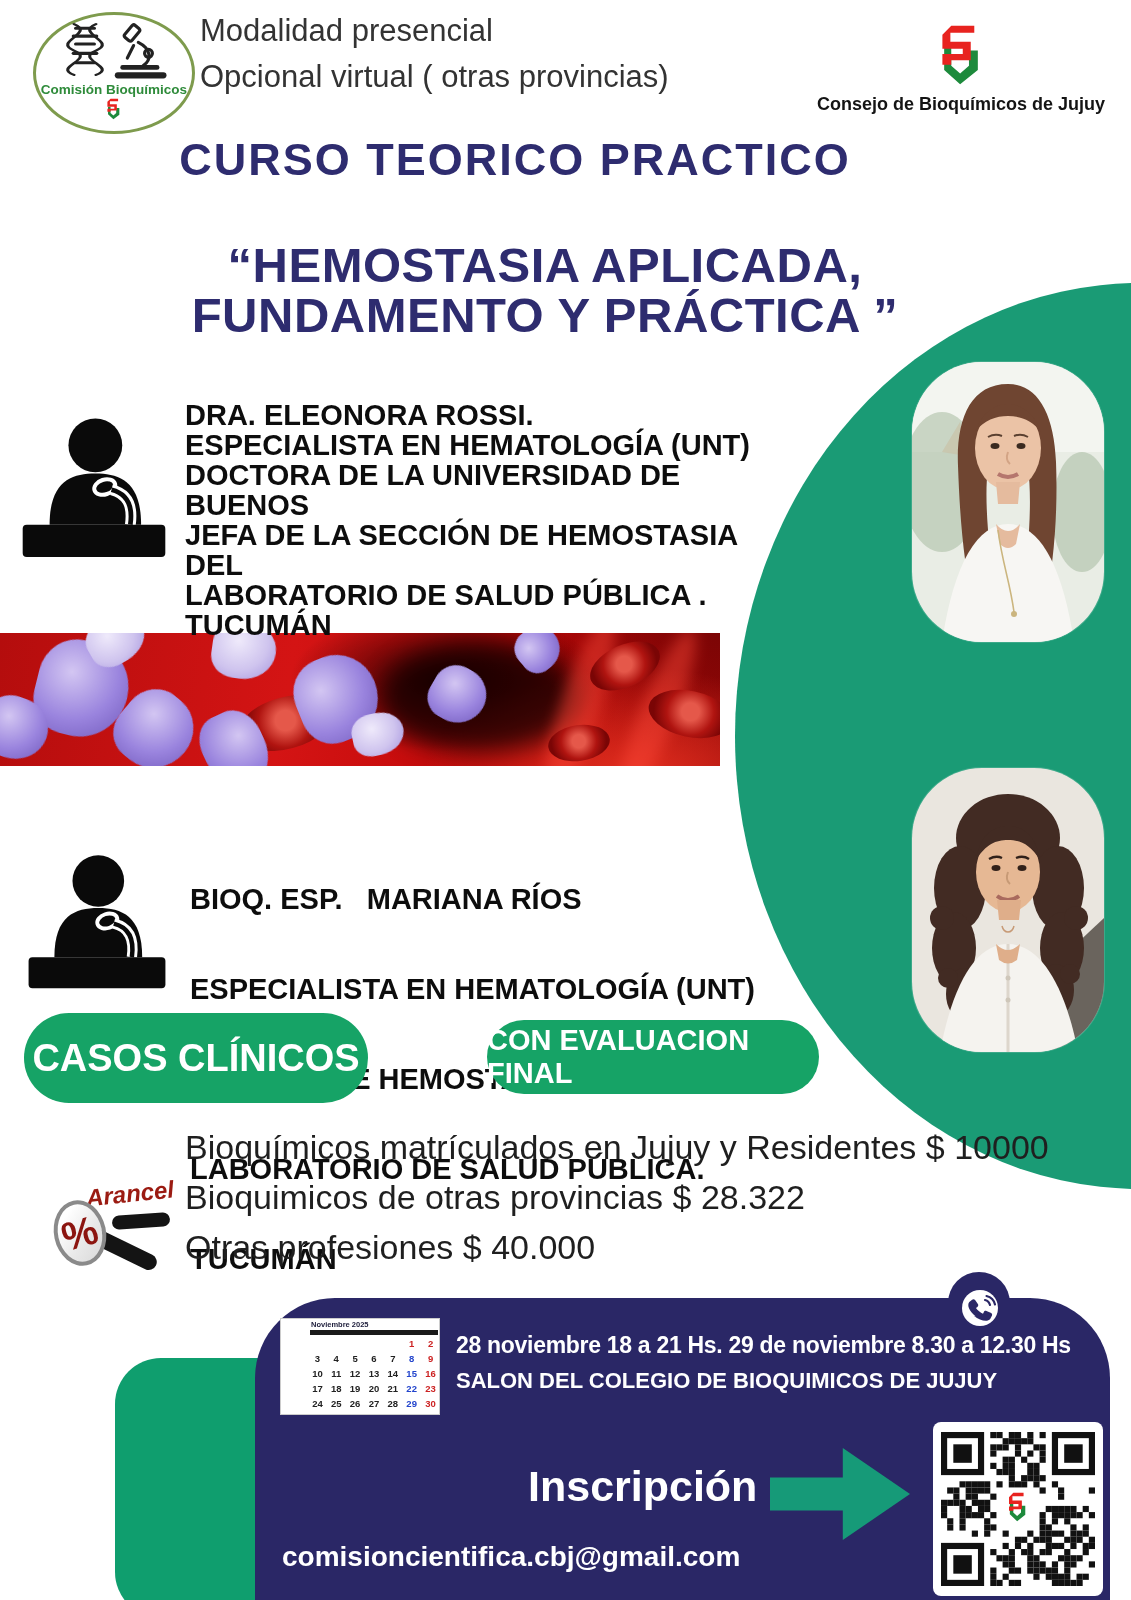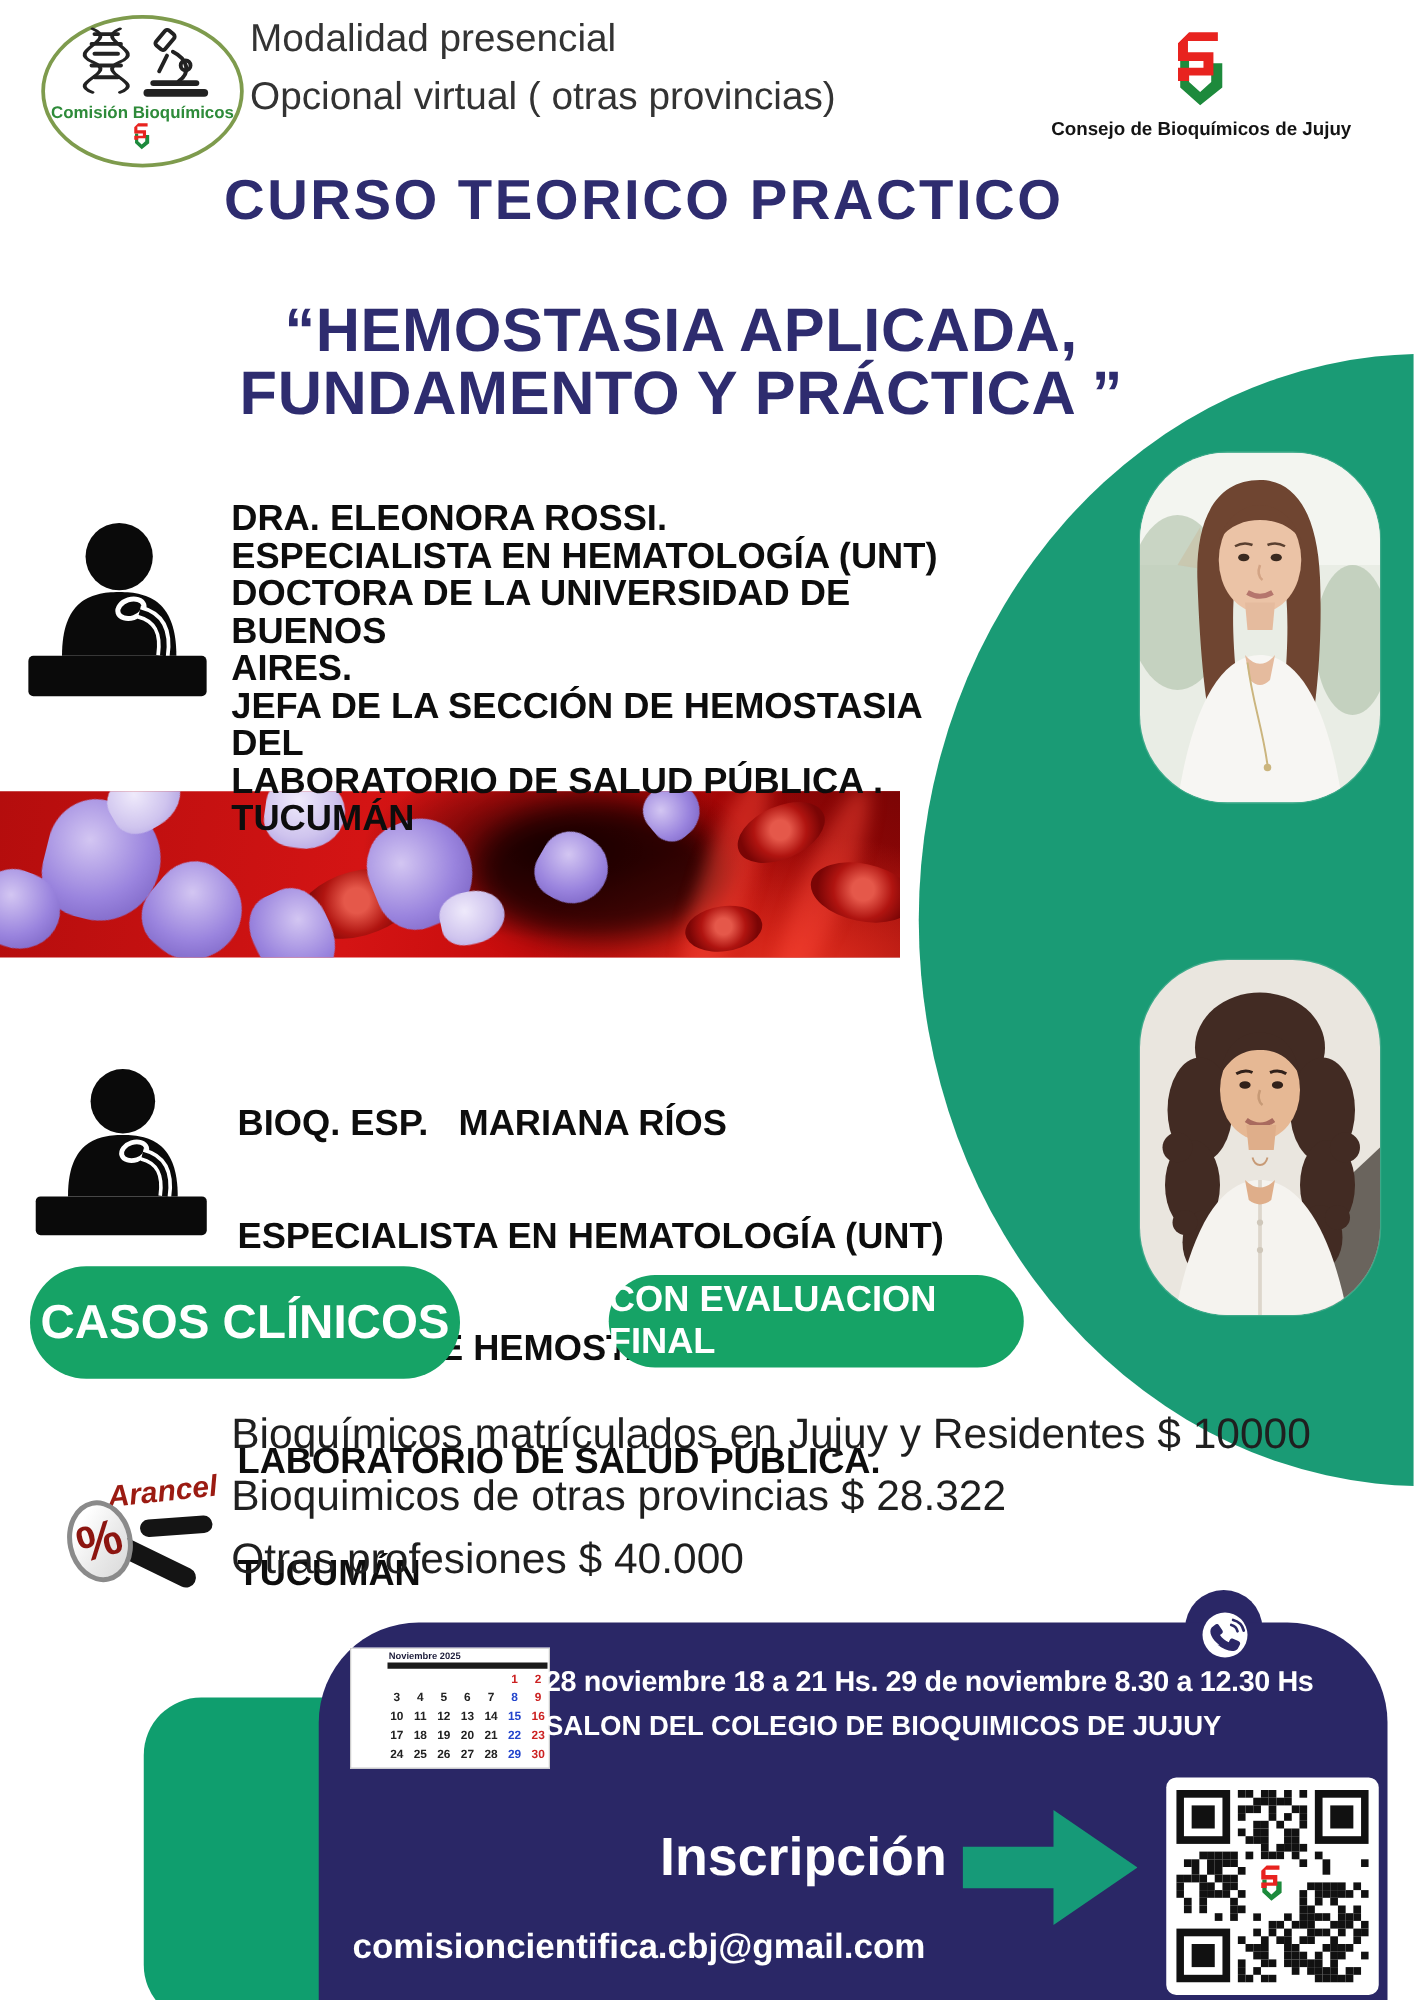--- a/index.html
+++ b/index.html
@@ -5,21 +5,21 @@
   html,body{margin:0;padding:0;}
   body{width:1131px;height:1600px;background:#ffffff;font-family:"Liberation Sans",sans-serif;overflow:hidden;}
   .page{position:relative;width:1131px;height:1600px;background:#fff;overflow:hidden;}
   .abs{position:absolute;}
 
   
   .logo-left{left:33px;top:12px;width:156px;height:116px;border:3px solid #7e9b4d;border-radius:50%;background:#fff;z-index:6;display:flex;flex-direction:column;align-items:center;justify-content:center;}
   .logo-left .lbl{font-size:13.5px;font-weight:700;color:#2e8b3a;margin-top:-2px;}
   .modality{left:200px;top:8px;width:600px;text-align:left;font-size:31px;color:#333;line-height:46px;z-index:5;}
   .logo-right{left:815px;top:22px;width:292px;text-align:center;z-index:5;}
-  .logo-right .lbl{font-size:15px;font-weight:700;color:#141414;margin-top:2px;}
+  .logo-right .lbl{font-size:18px;font-weight:700;color:#141414;margin-top:2px;}
 
   .kicker{left:60px;top:134px;width:910px;text-align:center;font-size:45px;font-weight:700;letter-spacing:2px;color:#2e2c6f;z-index:5;}
   .title{left:40px;top:240px;width:1010px;text-align:center;font-size:49px;font-weight:700;color:#2e2c6f;line-height:50px;letter-spacing:0.5px;z-index:5;}
 
   
   .blob{left:735px;top:283px;width:810px;height:906px;border-radius:50%;background:#1a9b75;z-index:1;}
   .photo{width:192px;height:280px;border-radius:70px;overflow:hidden;z-index:3;box-shadow:0 0 0 1px rgba(255,255,255,0.15);}
   .photo1{left:912px;top:362px;}
   .photo2{left:912px;top:768px;height:284px;}
 
@@ -62,21 +62,21 @@
   .green-rect{left:115px;top:1358px;width:440px;height:260px;border-radius:46px;background:#0f9e6e;z-index:1;}
   .navy-box{left:255px;top:1298px;width:855px;height:320px;border-radius:80px 80px 0 0;background:#2a2766;z-index:2;}
   .bump{left:948px;top:1272px;width:62px;height:62px;border-radius:50%;background:#2a2766;z-index:2;}
   .phone{left:960px;top:1288px;width:40px;height:40px;z-index:3;}
   .cal{left:280px;top:1318px;width:132px;height:97px;background:#fff;z-index:3;box-shadow:0 0 0 1px #ccc inset;font-family:"Liberation Sans",sans-serif;padding-left:28px;}
   .cal .cal-title{font-size:7.5px;font-weight:700;color:#1c1c3a;padding:2px 3px 1px 3px;}
   .cal .band{height:5px;background:#1a1a1a;margin:0 2px;}
   .cal table{border-collapse:collapse;width:100%;margin-top:1px;}
   .cal td{width:14.28%;text-align:center;font-size:9.5px;font-weight:700;color:#222;height:15px;padding:0;}
   .cal td.b{color:#2244cc;} .cal td.r{color:#cc2222;}
-  .sched{left:436px;top:1332px;width:672px;color:#fff;z-index:3;}
+  .sched{left:456px;top:1332px;width:672px;color:#fff;z-index:3;}
   .sched .l1{font-size:23px;font-weight:700;letter-spacing:-0.3px;white-space:nowrap;}
   .sched .l2{font-size:22px;font-weight:700;margin-top:9px;white-space:nowrap;}
   .cta{left:528px;top:1462px;font-size:43px;font-weight:700;color:#fff;z-index:3;}
   .arrow{left:770px;top:1448px;width:140px;height:92px;background:#169a78;z-index:3;
     clip-path:polygon(0 32%,52% 32%,52% 0,100% 50%,52% 100%,52% 68%,0 68%);}
   .qr{left:933px;top:1422px;width:170px;height:174px;background:#fff;border-radius:8px;z-index:3;display:flex;align-items:center;justify-content:center;}
   .qr-logo{position:absolute;left:50%;top:50%;transform:translate(-50%,-50%);background:#fff;padding:2px 4px;border-radius:4px;}
   .email{left:282px;top:1541px;font-size:28px;font-weight:700;color:#fff;z-index:3;}
 </style>
 </head>
@@ -200,21 +200,20 @@
       <ellipse cx="63" cy="56" rx="8" ry="5.5" fill="#0a0a0a" stroke="#fff" stroke-width="3" transform="rotate(-18 63 56)"></ellipse>
       <path d="M68 58 C80 61 84 70 82 84" stroke="#fff" stroke-width="8" fill="none"></path>
       <path d="M68 58 C80 61 84 70 82 84" stroke="#0a0a0a" stroke-width="3.5" fill="none"></path>
       <rect x="2" y="84" width="106" height="24" rx="3"></rect>
     </svg>
   </div>
   <div class="abs spk-text spk1-text">
     <div>DRA. ELEONORA ROSSI.</div>
     <div>ESPECIALISTA EN HEMATOLOGÍA (UNT)</div>
     <div>DOCTORA DE LA UNIVERSIDAD DE BUENOS</div>
-    <div>AIRES.</div>
     <div>JEFA DE LA SECCIÓN DE HEMOSTASIA DEL</div>
     <div>LABORATORIO DE SALUD PÚBLICA .</div>
     <div>TUCUMÁN</div>
   </div>
 
   <div class="abs blood">
     <div class="shadowzone" style="left:380px;top:10px;width:200px;height:110px;"></div>
     <div class="streak" style="left:560px;top:-20px;width:40px;height:190px;transform:rotate(18deg);"></div>
     <div class="streak" style="left:640px;top:-10px;width:36px;height:180px;transform:rotate(22deg);"></div>
     <div class="rbc" style="left:588px;top:12px;width:74px;height:42px;transform:rotate(-24deg);"></div>

